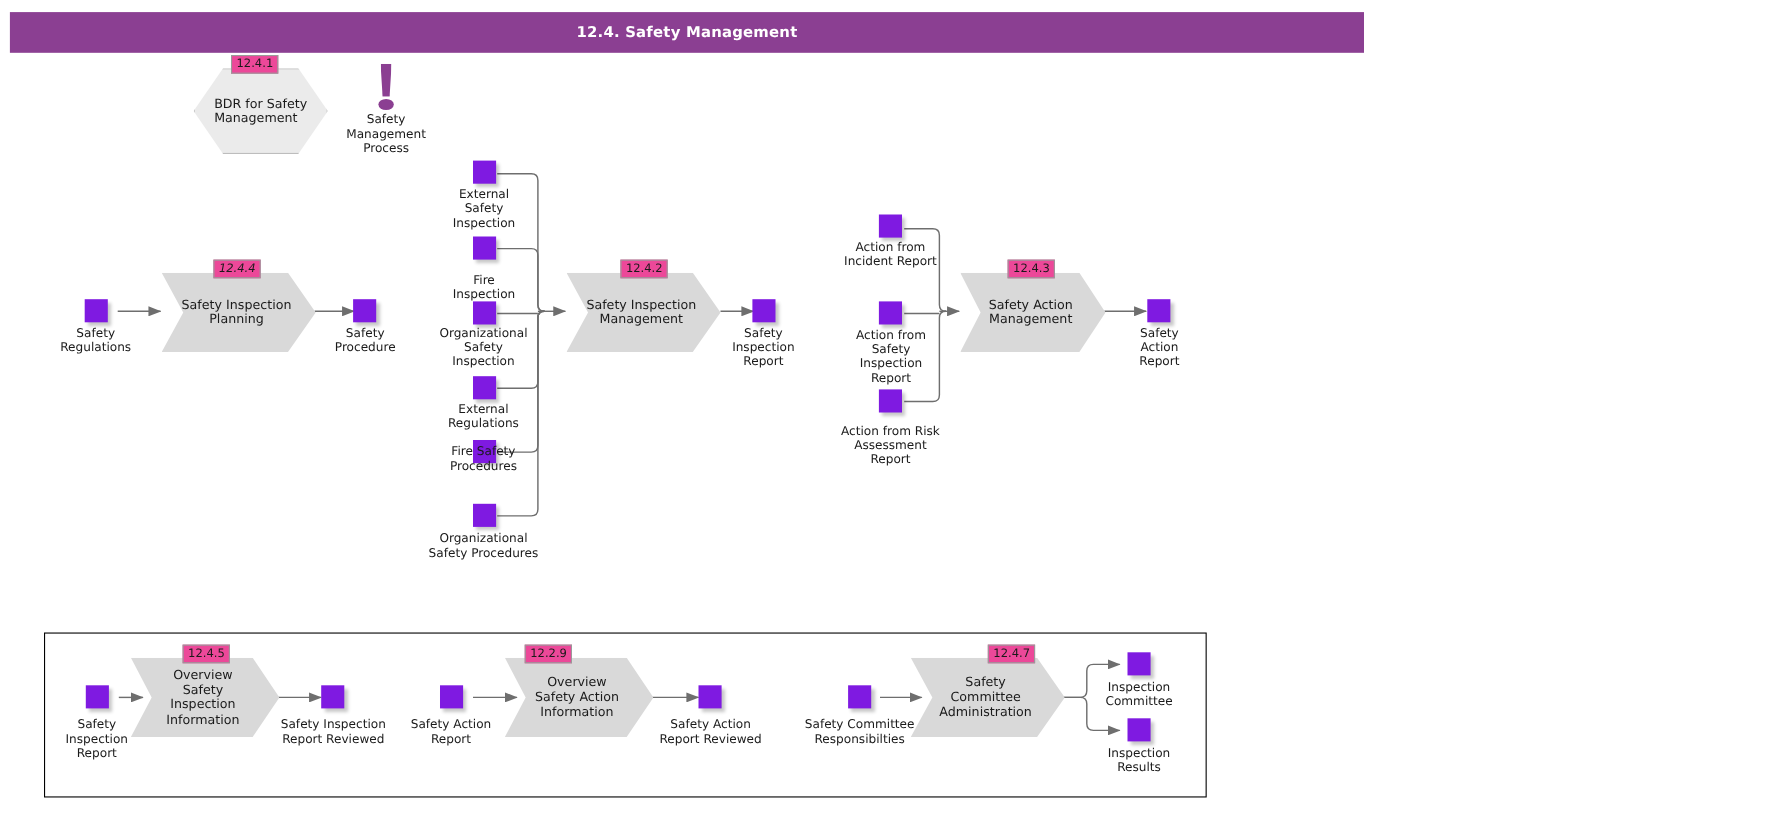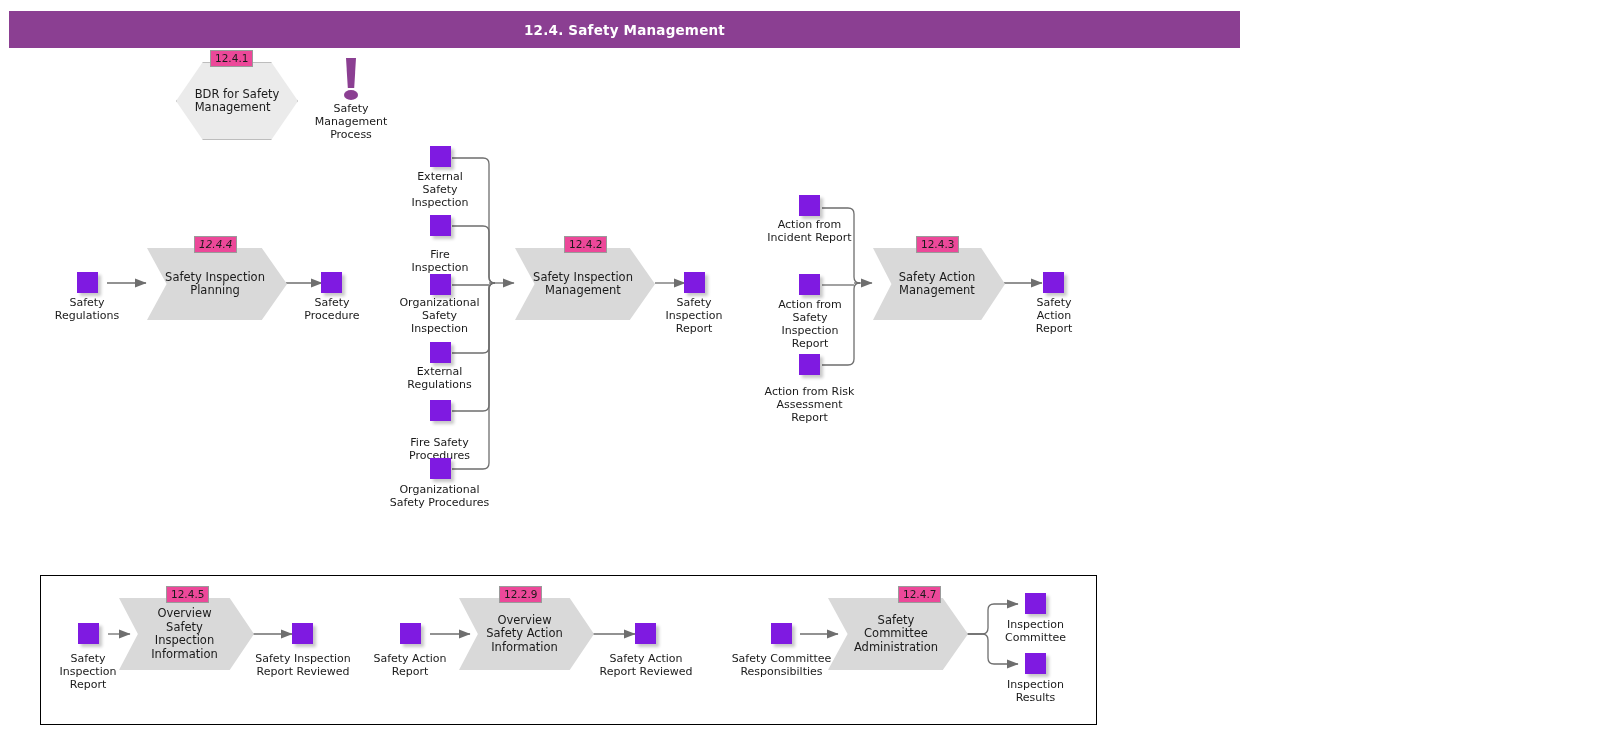--- a/index.html
+++ b/index.html
@@ -170,21 +170,21 @@
   <div class="sq" style="left:430px;top:274px;"></div>
   <div class="lbl" style="left:383px;top:296px;width:113px;">Organizational
 Safety
 Inspection</div>
 
   <div class="sq" style="left:430px;top:342px;"></div>
   <div class="lbl" style="left:388px;top:365px;width:103px;">External
 Regulations</div>
 
   <div class="sq" style="left:430px;top:400px;"></div>
-  <div class="lbl" style="left:388px;top:436px;width:103px;">Fire Safety
+  <div class="lbl" style="left:388px;top:404px;width:103px;">Fire Safety
 Procedures</div>
 
   <div class="sq" style="left:430px;top:458px;"></div>
   <div class="lbl" style="left:363px;top:483px;width:153px;">Organizational
 Safety Procedures</div>
 
   <div class="proc" style="left:515px;top:248px;width:140px;height:72px;">
     <span class="ptxt">Safety Inspection
 Management</span>
   </div>
@@ -242,21 +242,21 @@
 
   <div class="sq" style="left:400px;top:623px;"></div>
   <div class="lbl" style="left:360px;top:652px;width:100px;">Safety Action
 Report</div>
 
   <div class="proc" style="left:459px;top:598px;width:135px;height:72px;">
     <span class="ptxt">Overview
 Safety Action
 Information</span>
   </div>
-  <div class="badge" style="left:499px;top:586px;">12.2.9</div>
+  <div class="badge" style="left:477px;top:586px;">12.2.9</div>
 
   <div class="sq" style="left:635px;top:623px;"></div>
   <div class="lbl" style="left:583px;top:652px;width:126px;">Safety Action
 Report Reviewed</div>
 
   <div class="sq" style="left:771px;top:623px;"></div>
   <div class="lbl" style="left:718px;top:652px;width:127px;text-align:center;">Safety Committee
 Responsibilties</div>
 
   <div class="proc" style="left:828px;top:598px;width:140px;height:72px;">

